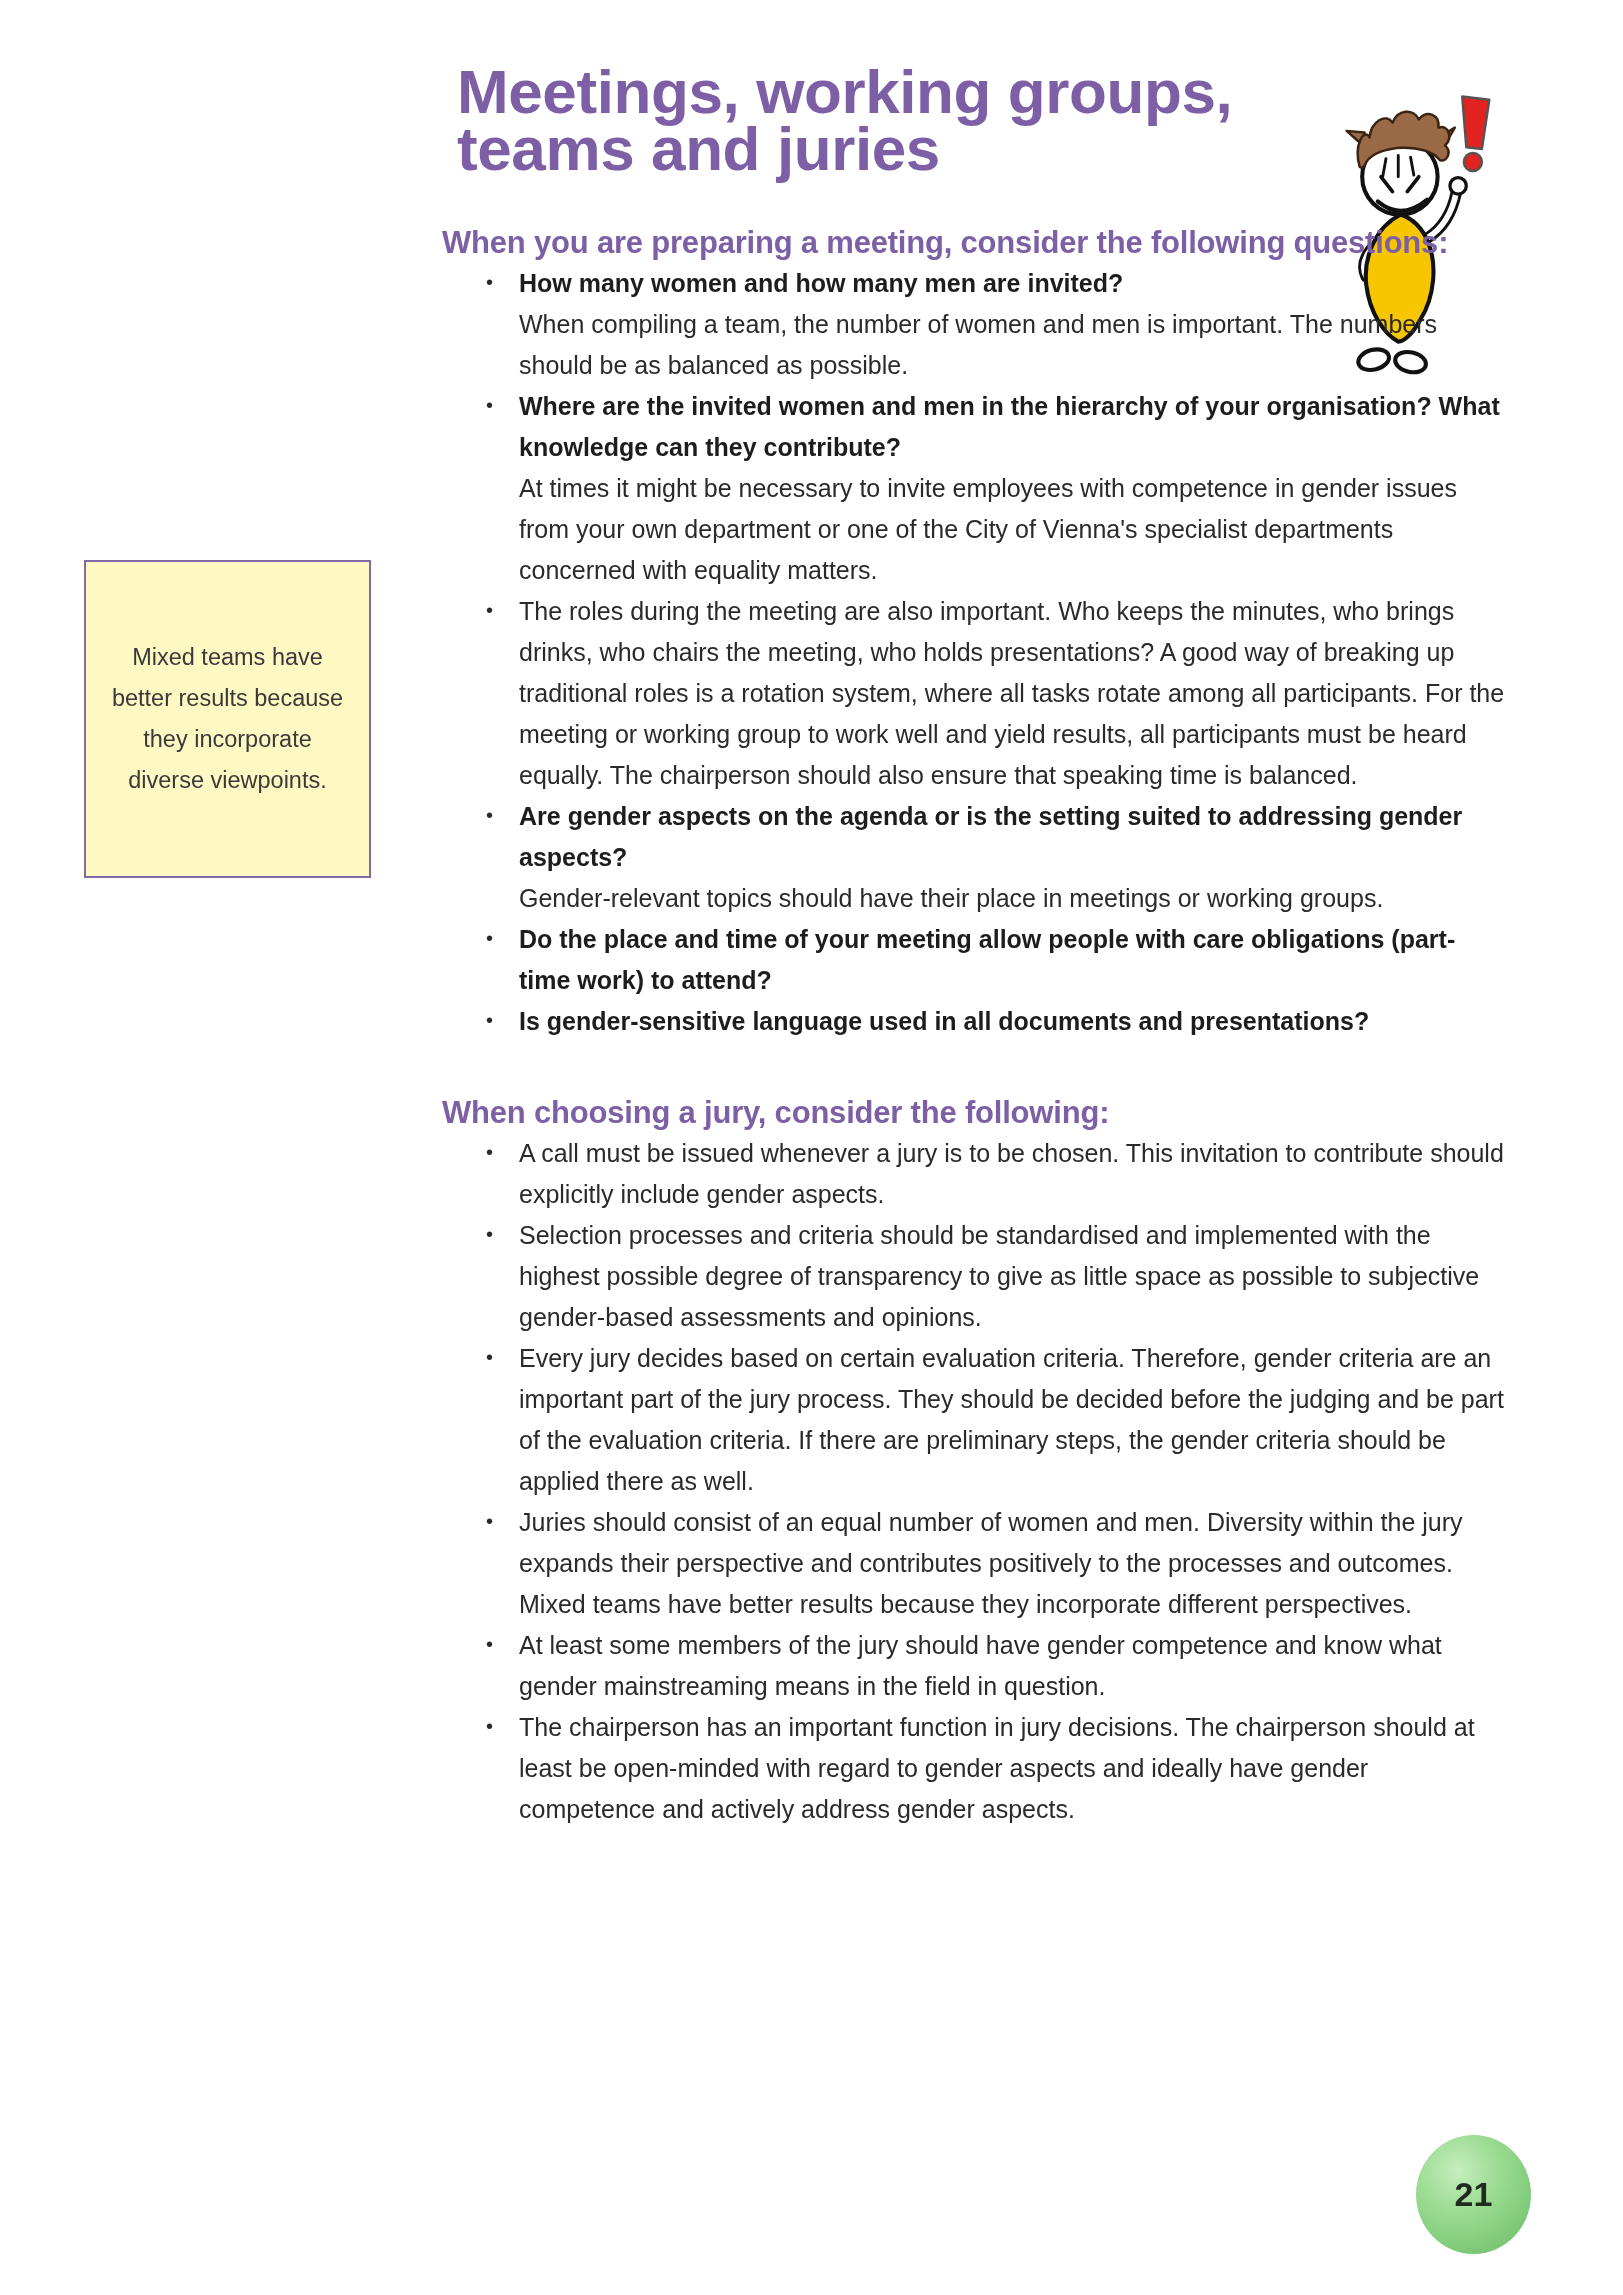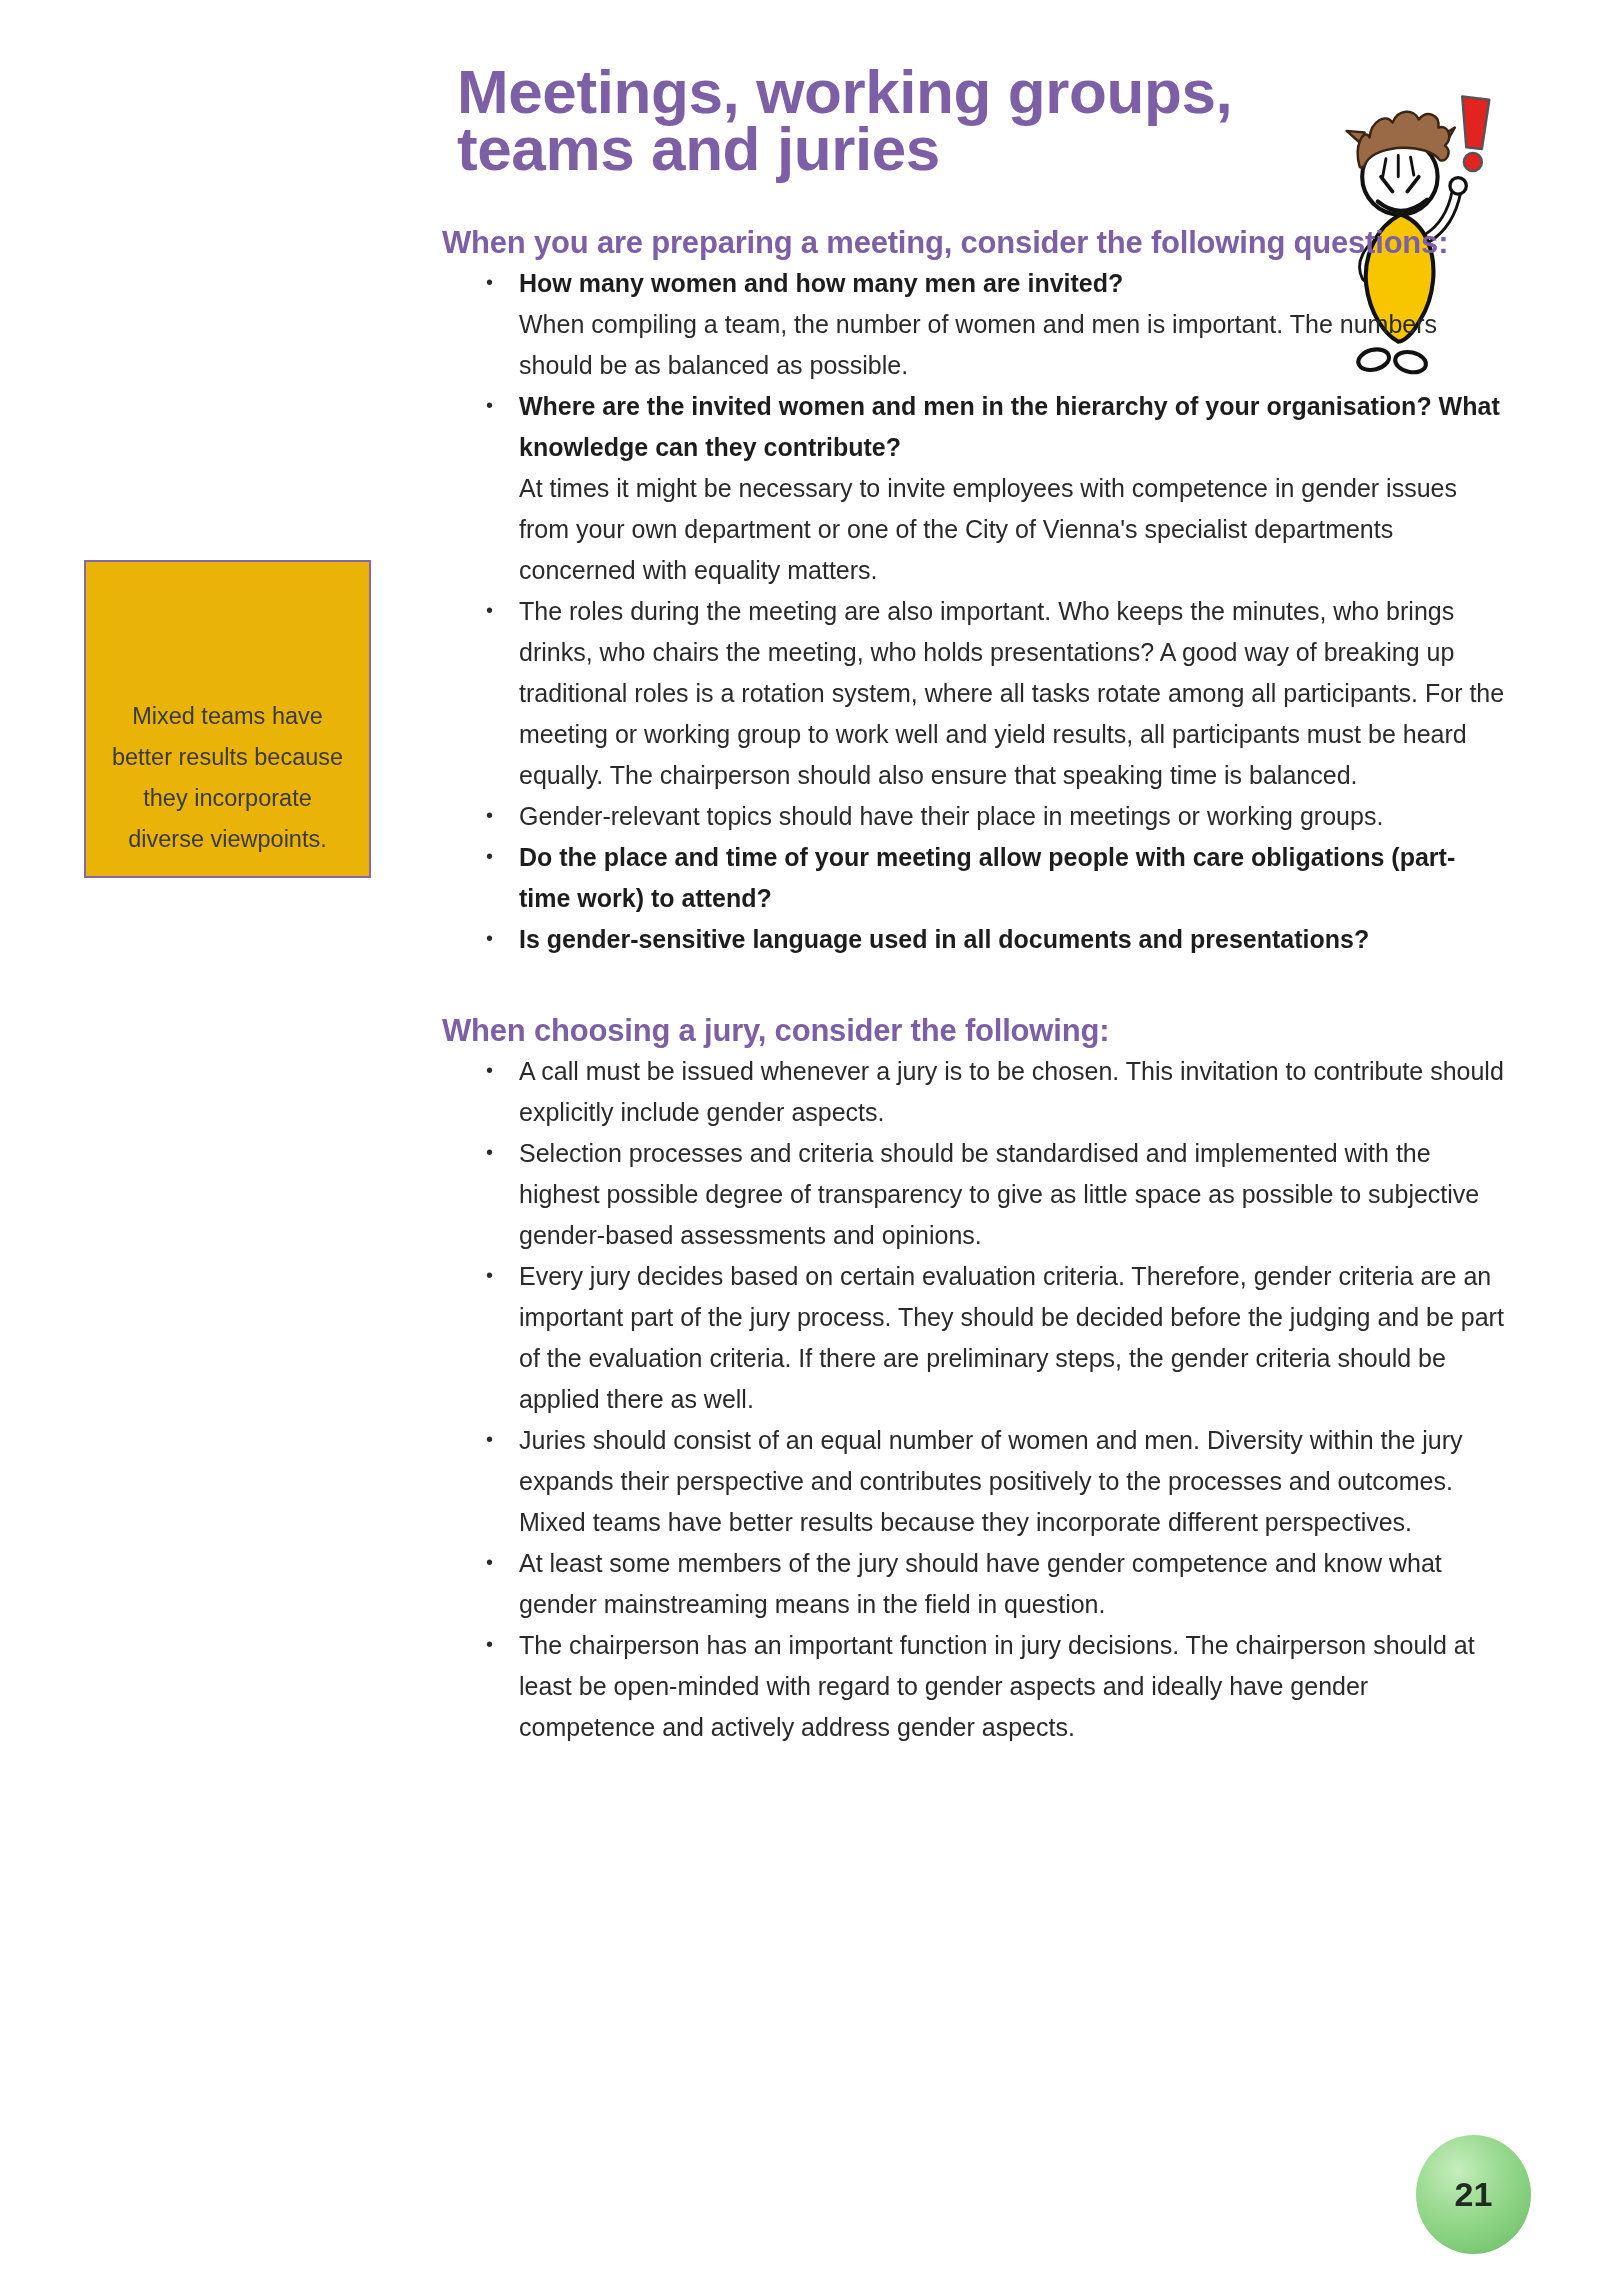--- a/index.html
+++ b/index.html
@@ -27,22 +27,22 @@
   ul.blist { list-style:none; width:1063px; font-size:25px; line-height:41px; }
   ul.blist li { position:relative; padding-left:77px; }
   ul.blist .dot {
     position:absolute; left:44px; top:-0.8px; width:21px;
     font-size:20px; line-height:41px; color:#2a2a2a;
   }
   ul.blist .q { font-weight:bold; color:#1d1d1d; }
   ul.blist .a { color:#2a2a2a; }
   .callout {
     position:absolute; left:84px; top:560px; width:287px; height:318px;
-    border:2.4px solid #8468a8; background:#eab308;
-    display:flex; align-items:flex-end; justify-content:center;
+    border:2.4px solid #8468a8; background:#fef9c3;
+    display:flex; align-items:center; justify-content:center;
     padding:16px 21px; text-align:center;
   }
   .callout p { font-size:23.5px; line-height:41px; color:#3a3a3a; }
   .figure { position:absolute; left:1328px; top:62px; width:193px; height:328px; }
   .badge {
     position:absolute; left:1416px; top:2135px; width:115px; height:119px;
     border-radius:50%;
     background:radial-gradient(circle at 36% 30%, #c6eebd 0%, #9bdb92 38%, #87d07f 62%, #68b765 100%);
     display:flex; align-items:center; justify-content:center;
   }
@@ -103,20 +103,21 @@
         <span class="dot">•</span>
         <div class="q">Where are the invited women and men in the hierarchy of your organisation? What knowledge can they contribute?</div>
         <div class="a">At times it might be necessary to invite employees with competence in gender issues from your own department or one of the City of Vienna's specialist departments concerned with equality matters.</div>
       </li>
       <li>
         <span class="dot">•</span>
         <div class="a">The roles during the meeting are also important. Who keeps the minutes, who brings drinks, who chairs the meeting, who holds presentations? A good way of breaking up traditional roles is a rotation system, where all tasks rotate among all participants. For the meeting or working group to work well and yield results, all participants must be heard equally. The chairperson should also ensure that speaking time is balanced.</div>
       </li>
       <li>
         <span class="dot">•</span>
+        <div class="q">Are gender aspects on the agenda or is the setting suited to addressing gender aspects?</div>
         <div class="a">Gender-relevant topics should have their place in meetings or working groups.</div>
       </li>
       <li>
         <span class="dot">•</span>
         <div class="q">Do the place and time of your meeting allow people with care obligations (part-time work) to attend?</div>
       </li>
       <li>
         <span class="dot">•</span>
         <div class="q">Is gender-sensitive language used in all documents and presentations?</div>
       </li>

